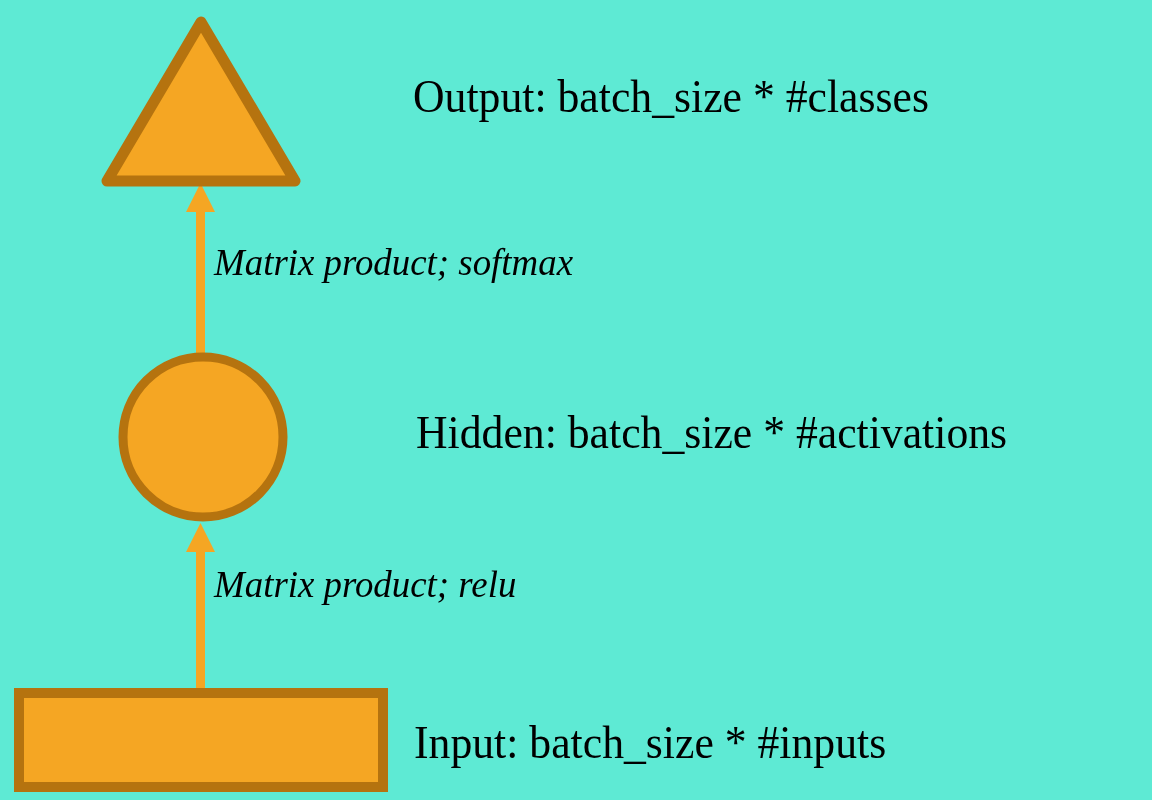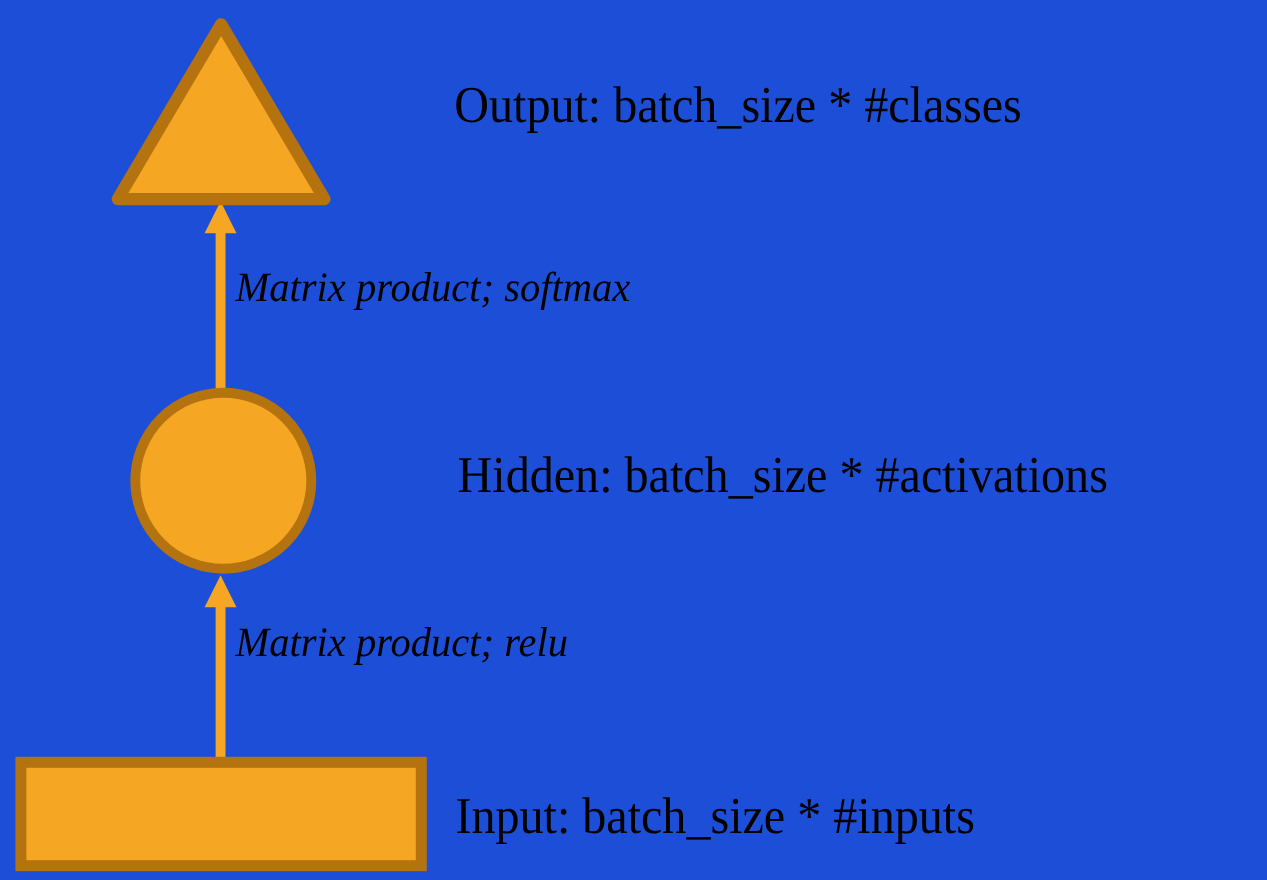--- a/index.html
+++ b/index.html
@@ -4,21 +4,21 @@
 <style>
   html, body {
     margin: 0;
     padding: 0;
     background: #ffffff;
   }
   #canvas {
     position: relative;
     width: 1152px;
     height: 800px;
-    background: #1d4ed8;
+    background: #5eead4;
     overflow: hidden;
     font-family: "Liberation Serif", "DejaVu Serif", serif;
   }
   #diagram-svg {
     position: absolute;
     left: 0;
     top: 0;
     width: 1152px;
     height: 800px;
   }

